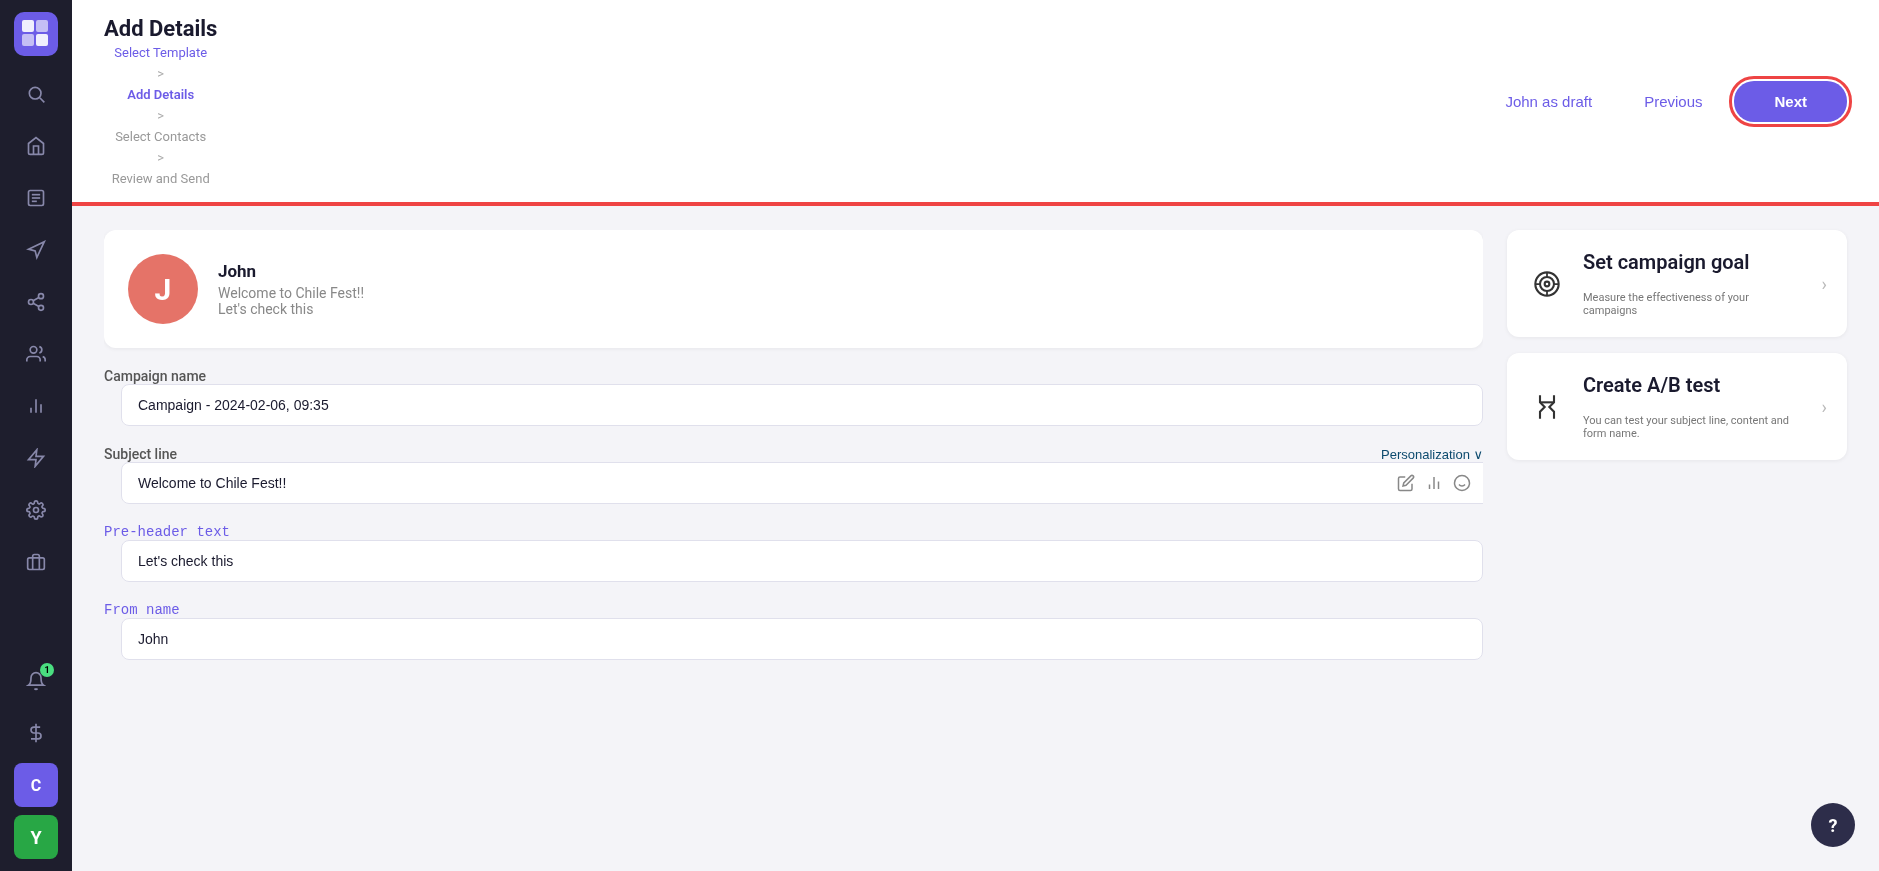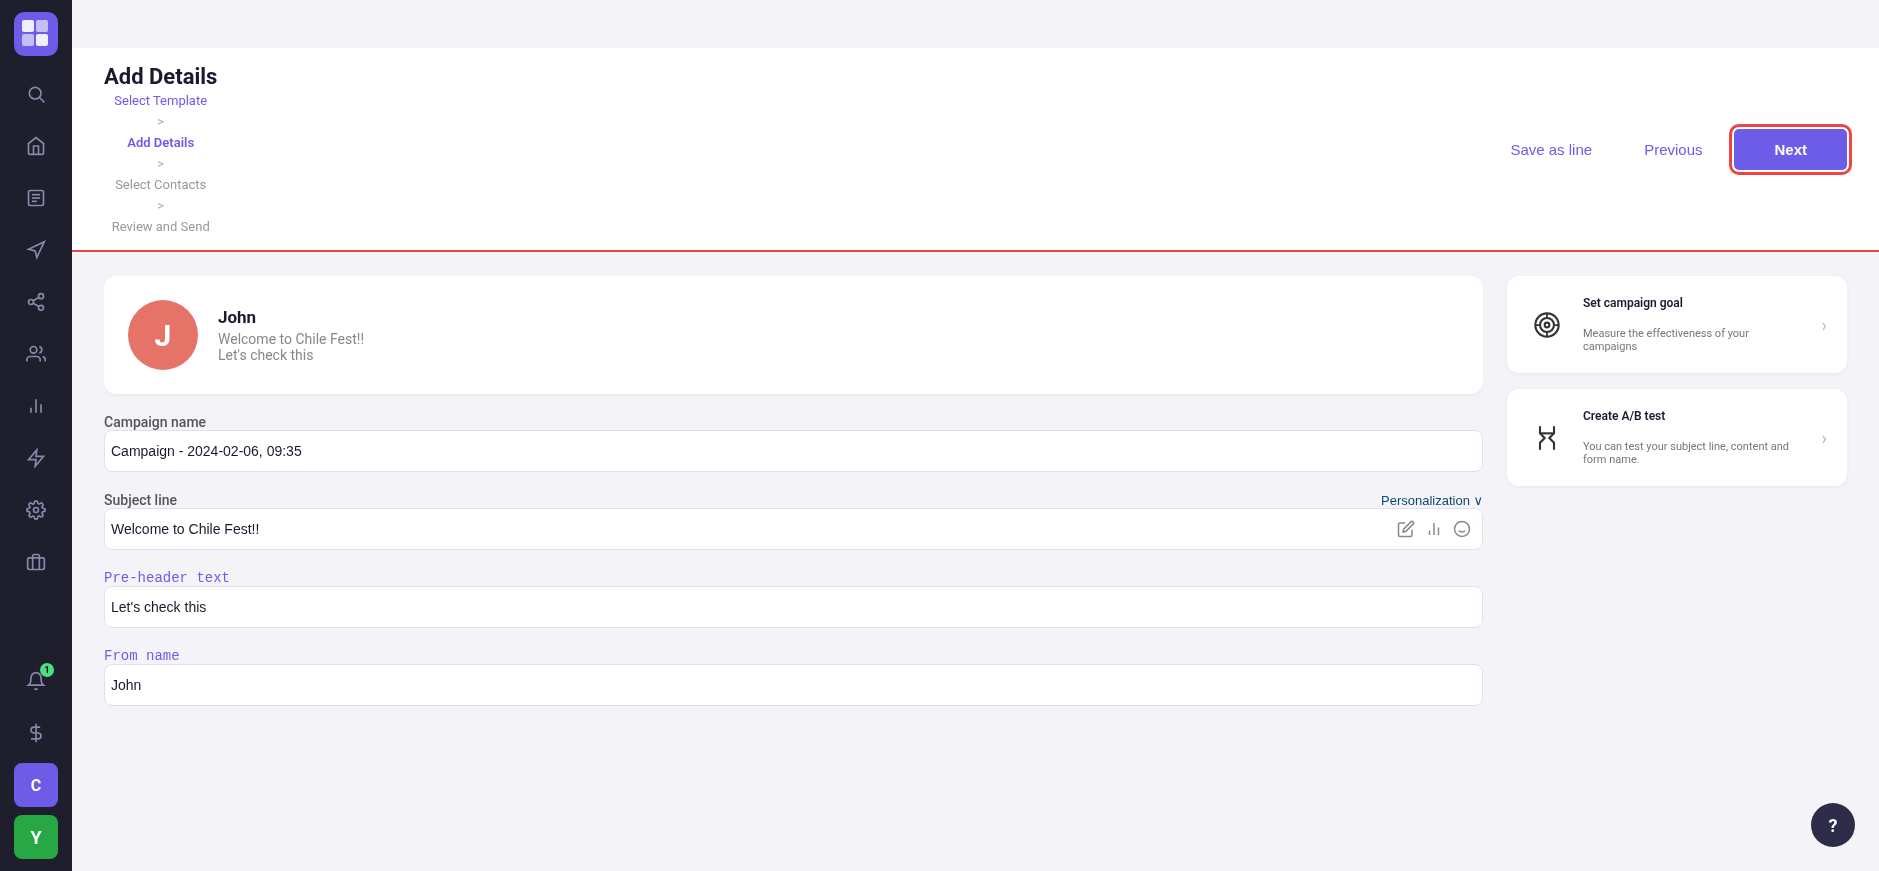--- a/index.html
+++ b/index.html
@@ -71,22 +71,21 @@
       overflow: hidden;
     }
 
     
     .header {
       background: #fff;
       padding: 16px 32px;
       display: flex;
       align-items: center;
       justify-content: space-between;
-      border-bottom: 2px solid #ef4444;
-      margin-top: 48px;
+      border-bottom: 4px solid #ef4444;
     }
     .header-left h1 {
       font-size: 22px;
       font-weight: 700;
       color: #1a1a2e;
     }
     .breadcrumb {
       display: flex;
       align-items: center;
       gap: 6px;
@@ -116,21 +115,21 @@
       border: none;
       color: #6c5ce7;
       font-size: 15px;
       cursor: pointer;
       padding: 8px 20px;
     }
     .btn-next {
       background: #6c5ce7;
       color: #fff;
       border: none;
-      border-radius: 5px;
+      border-radius: 20px;
       font-size: 15px;
       font-weight: 600;
       padding: 12px 40px;
       cursor: pointer;
       outline: 3px solid #e44;
       outline-offset: 2px;
       text-align: right;
     }
 
     
@@ -191,24 +190,25 @@
     .form-label {
       font-size: 14px;
       color: #555;
       font-weight: 500;
     }
     .form-label.blue { color: #6c5ce7; font-family: Liberation Mono, monospace; }
     .form-input {
       background: #fff;
       border: 1px solid #e0e0ec;
       border-radius: 8px;
-      padding: 12px 6px;
+      padding: 12px 16px;
       font-size: 14px;
       color: #1a1a2e;
       outline: none;
+      margin-left: 17px;
     }
     .subject-row {
       display: flex;
       align-items: center;
       justify-content: space-between;
     }
     .personalization-btn {
       color: #0c4a6e;
       font-size: 13px;
       background: none;
@@ -252,21 +252,21 @@
     }
     .right-card-icon {
       width: 40px; height: 40px;
       display: flex; align-items: center; justify-content: center;
       color: #333;
       flex-shrink: 0;
     }
     .right-card-icon svg { width: 28px; height: 28px; }
     .right-card-text { flex: 1; }
     .right-card-title {
-      font-size: 12px;
+      font-size: 20px;
       font-weight: 600;
       color: #1a1a2e;
     }
     .right-card-desc {
       font-size: 11px;
       color: #777;
       margin-top: 17px;
     }
     .right-card-chevron {
       color: #bbb;
@@ -394,21 +394,21 @@
         <span class="breadcrumb-item">Select Template</span>
         <span class="breadcrumb-sep">&gt;</span>
         <span class="breadcrumb-item active">Add Details</span>
         <span class="breadcrumb-sep">&gt;</span>
         <span class="breadcrumb-item inactive">Select Contacts</span>
         <span class="breadcrumb-sep">&gt;</span>
         <span class="breadcrumb-item inactive">Review and Send</span>
       </div>
     </div>
     <div class="header-actions">
-      <button class="btn-draft">Save as line</button>
+      <button class="btn-draft">John as draft</button>
       <button class="btn-previous">Previous</button>
       <button class="btn-next">Next</button>
     </div>
   </header>
 
   <div class="body-area">
 
     <div class="left-panel">
 
       <div class="email-preview">

